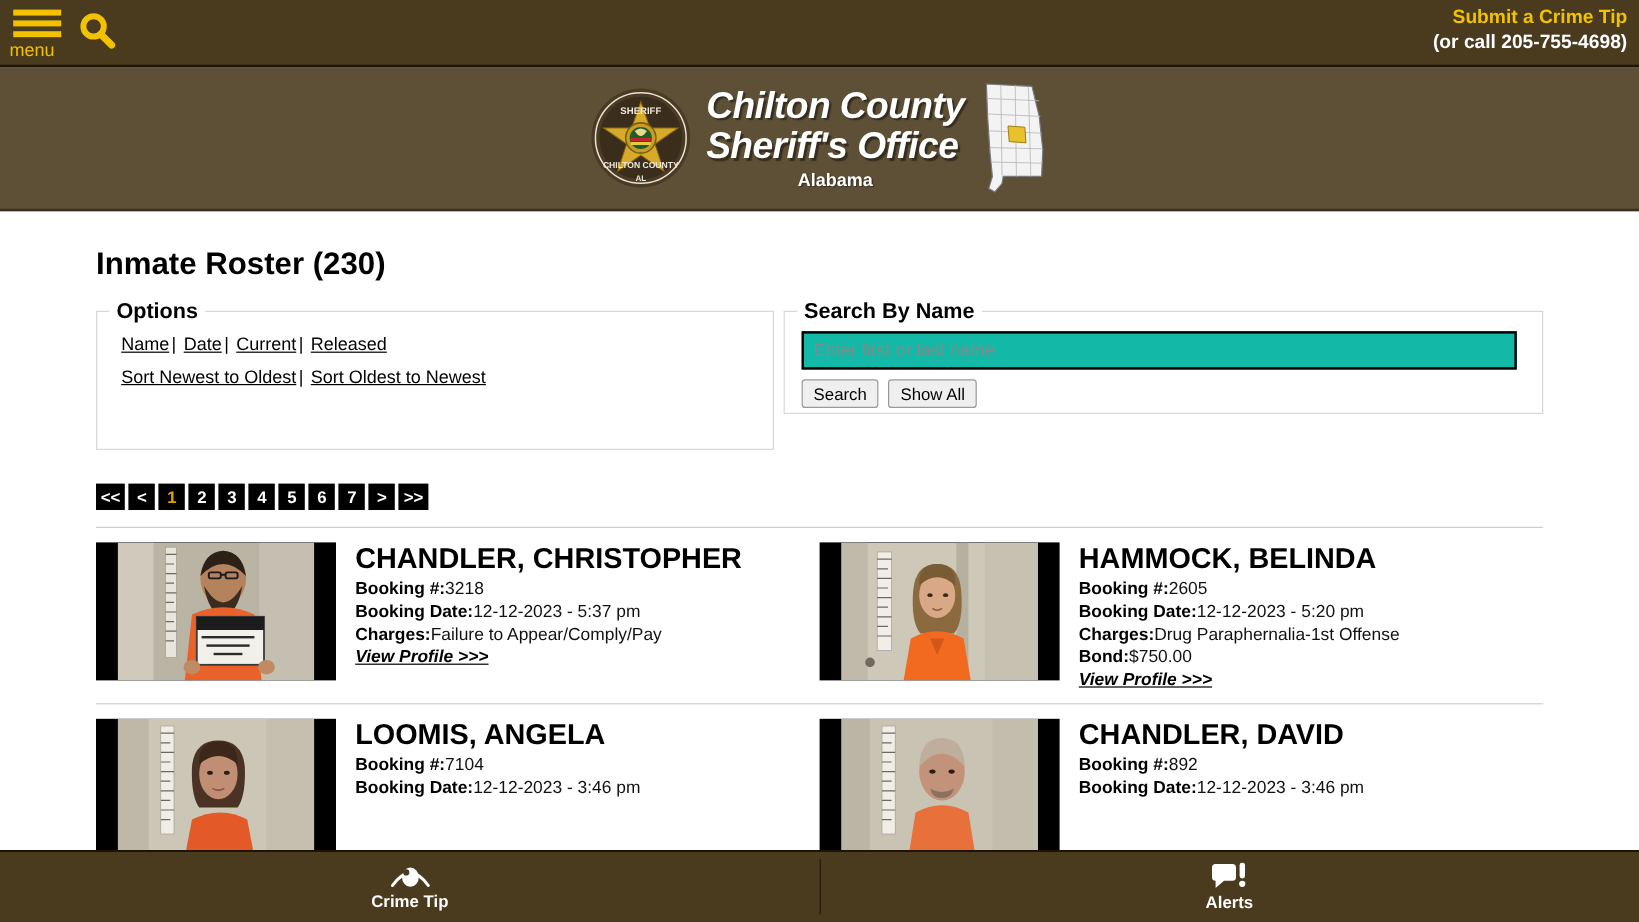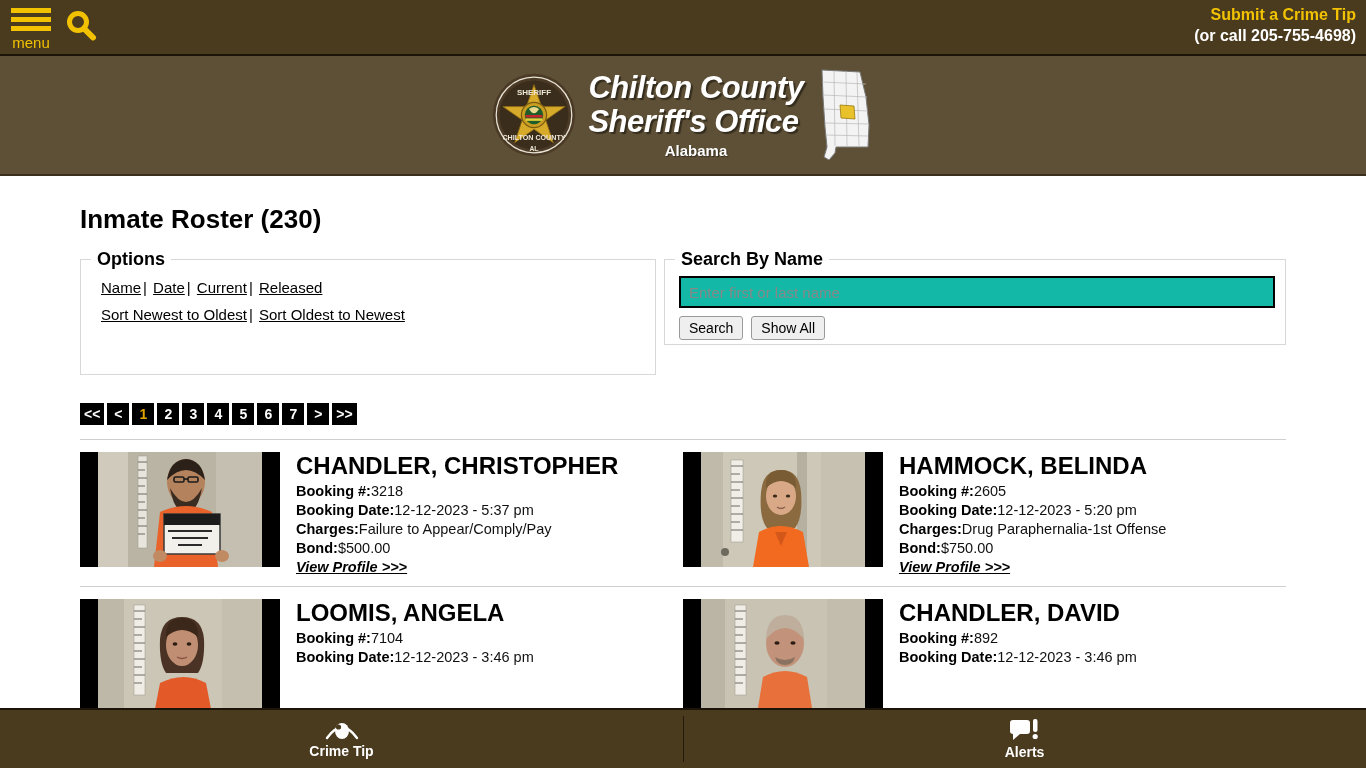--- a/index.html
+++ b/index.html
@@ -20,21 +20,21 @@
   }
   .topbar-left {
     position: absolute;
     left: 8px; top: 4px;
     display: flex;
     align-items: flex-start;
   }
   .menu-btn {
     width: 46px;
     cursor: pointer;
-    text-align: center;
+    text-align: left;
     line-height: 0;
   }
   .burger { padding-top: 4px; }
   .burger span {
     display: block;
     width: 40px; height: 5px;
     background: #f2c200;
     margin: 0 auto 4px auto;
   }
   .menu-label {
@@ -125,21 +125,21 @@
   }
 
   .panels {
     display: flex;
     gap: 8px;
     align-items: flex-start;
   }
   fieldset.panel {
     border: 1px solid #d8d8d8;
     margin: 0;
-    padding: 4px 10px 10px 10px;
+    padding: 4px 21px 10px 10px;
     background: #fff;
   }
   fieldset.panel legend {
     font-size: 18px;
     font-weight: bold;
     color: #000;
     padding: 0 6px;
   }
   .panel-options { width: 642px; height: 126px; }
   .panel-search  { width: 632px; height: 96px; }
@@ -449,21 +449,20 @@
               <ellipse cx="62" cy="104" rx="7" ry="6" fill="#c08a63"></ellipse>
               <ellipse cx="124" cy="104" rx="7" ry="6" fill="#c08a63"></ellipse>
             </svg>
           </div>
         </div>
         <div class="details">
           <div class="inmate-name">CHANDLER, CHRISTOPHER</div>
           <div class="field"><b>Booking #:</b><span>3218</span></div>
           <div class="field"><b>Booking Date:</b><span>12-12-2023 - 5:37 pm</span></div>
           <div class="field"><b>Charges:</b><span>Failure to Appear/Comply/Pay</span></div>
-          <div class="field"><b>Bond:</b><span>$500.00</span></div>
           <a class="view-profile">View Profile &gt;&gt;&gt;</a>
         </div>
       </div>
 
       <div class="inmate">
         <div class="mug">
           <div class="mug-inner">
             <svg width="164" height="115" viewBox="0 0 164 115">
               <rect width="164" height="115" fill="#cdc8b8"></rect>
               <rect x="0" y="0" width="22" height="115" fill="#bfbaa9"></rect>

